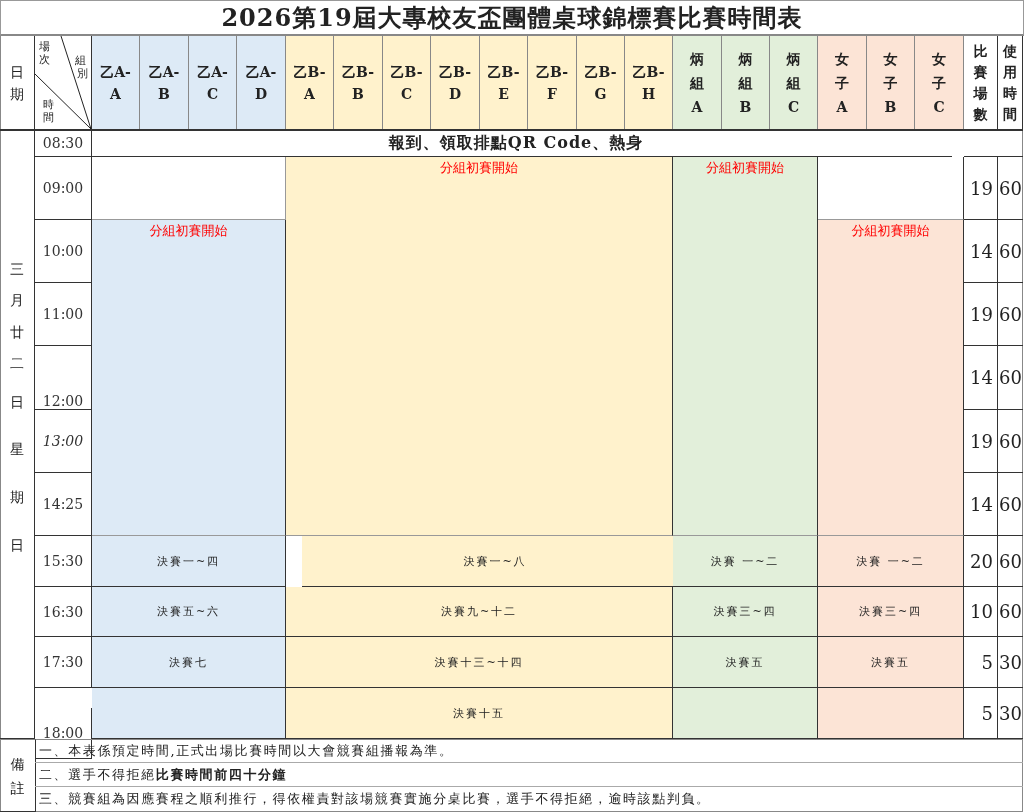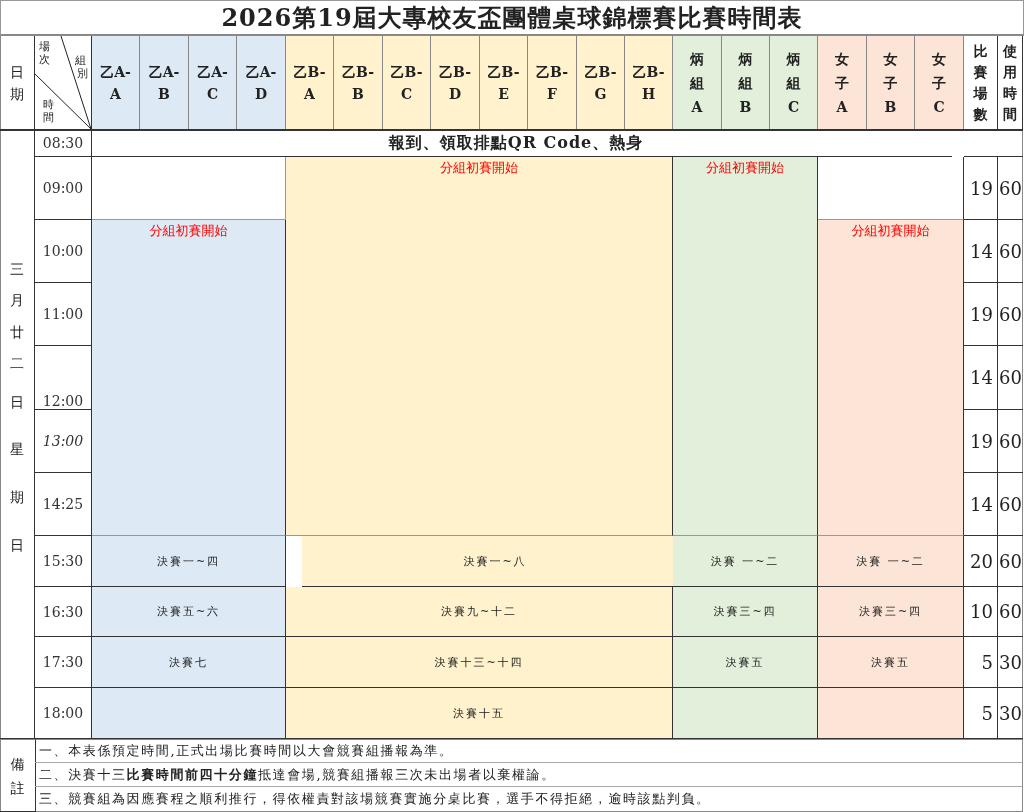--- a/index.html
+++ b/index.html
@@ -237,21 +237,21 @@
     </div>
     <div class="cell time" style="left: 35px; top: 637px; width: 57px; height: 51px;">
       <span>17:30</span>
     </div>
     <div class="cell num" style="left: 964px; top: 637px; width: 34px; height: 51px; justify-content: flex-end; padding-right: 4px;">
       <span>5</span>
     </div>
     <div class="cell num" style="left: 998px; top: 637px; width: 25px; height: 51px; border-right: none;">
       <span>30</span>
     </div>
-    <div class="cell time" style="left: 35px; top: 688px; width: 57px; height: 51px;">
+    <div class="cell time" style="left: 35px; top: 708px; width: 57px; height: 51px;">
       <span>18:00</span>
     </div>
     <div class="cell num" style="left: 964px; top: 688px; width: 34px; height: 51px; justify-content: flex-end; padding-right: 4px;">
       <span>5</span>
     </div>
     <div class="cell num" style="left: 998px; top: 688px; width: 25px; height: 51px; border-right: none;">
       <span>30</span>
     </div>
   </div>
 
@@ -332,19 +332,18 @@
 <div class="cell vert" style="left:0;top:739px;width:35px;height:73px;border-right:none;font-size:14px;line-height:24px;border-top:1px solid #888;">
   <span>備</span>
   <span>註</span>
 </div>
 <div class="abs" style="left:35px;top:739px;width:57px;height:73px;border-left:1px solid #333;border-top:1px solid #888;"></div>
 <div class="abs" style="left:92px;top:739px;width:931px;height:1px;background:#888;"></div>
 <div class="note" style="left:35px;width:988px;top:740px;height:23px;">
   <span>一、本表係預定時間,正式出場比賽時間以大會競賽組播報為準。</span>
 </div>
 <div class="note" style="left:35px;width:988px;top:763px;height:24px;">
-  <span>二、決賽十三</span>
+  <span>二、選手不得拒絕</span>
     <b>比賽時間前四十分鐘</b>
-    <span>抵達會場,競賽組播報三次未出場者以棄權論。</span>
 </div>
 <div class="note" style="left:35px;width:988px;top:787px;height:24px;border-bottom:none;">
   <span>三、競賽組為因應賽程之順利推行，得依權責對該場競賽實施分桌比賽，選手不得拒絕，逾時該點判負。</span>
 </div>
 
 </body></html>

